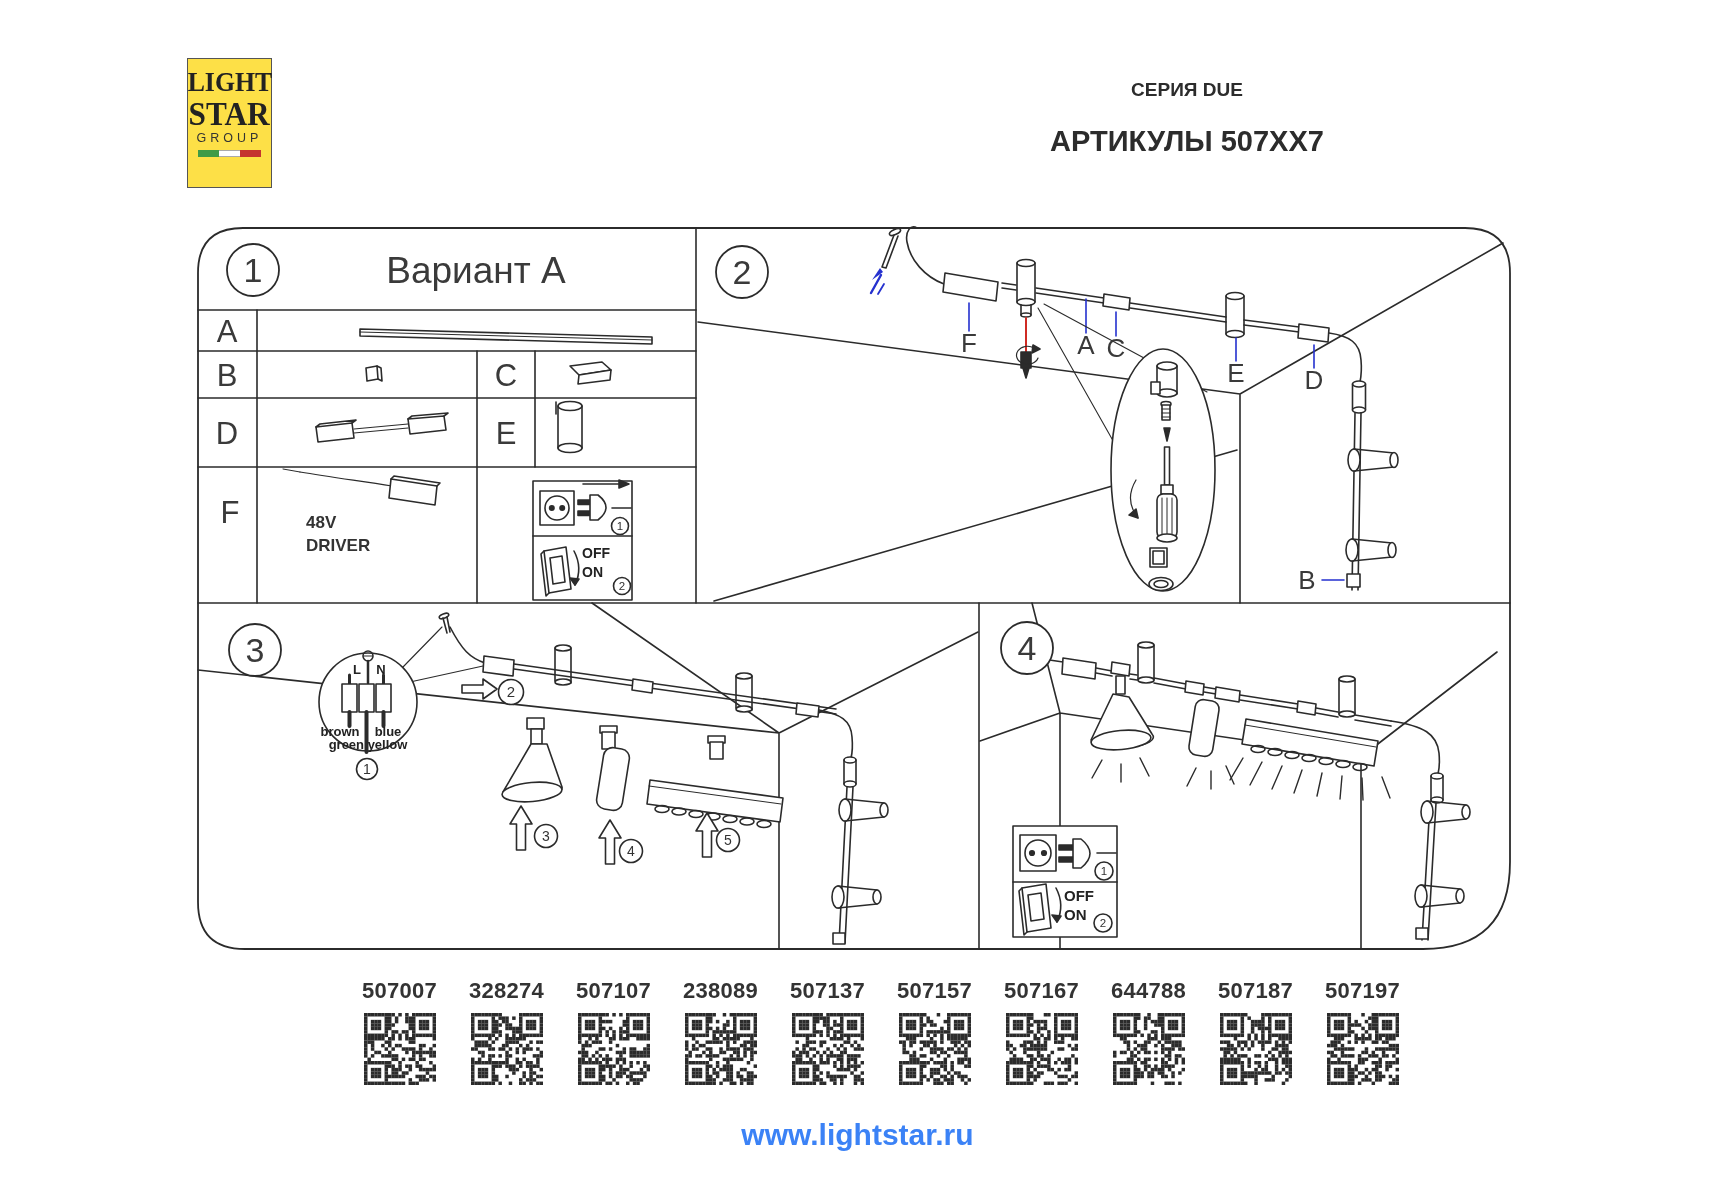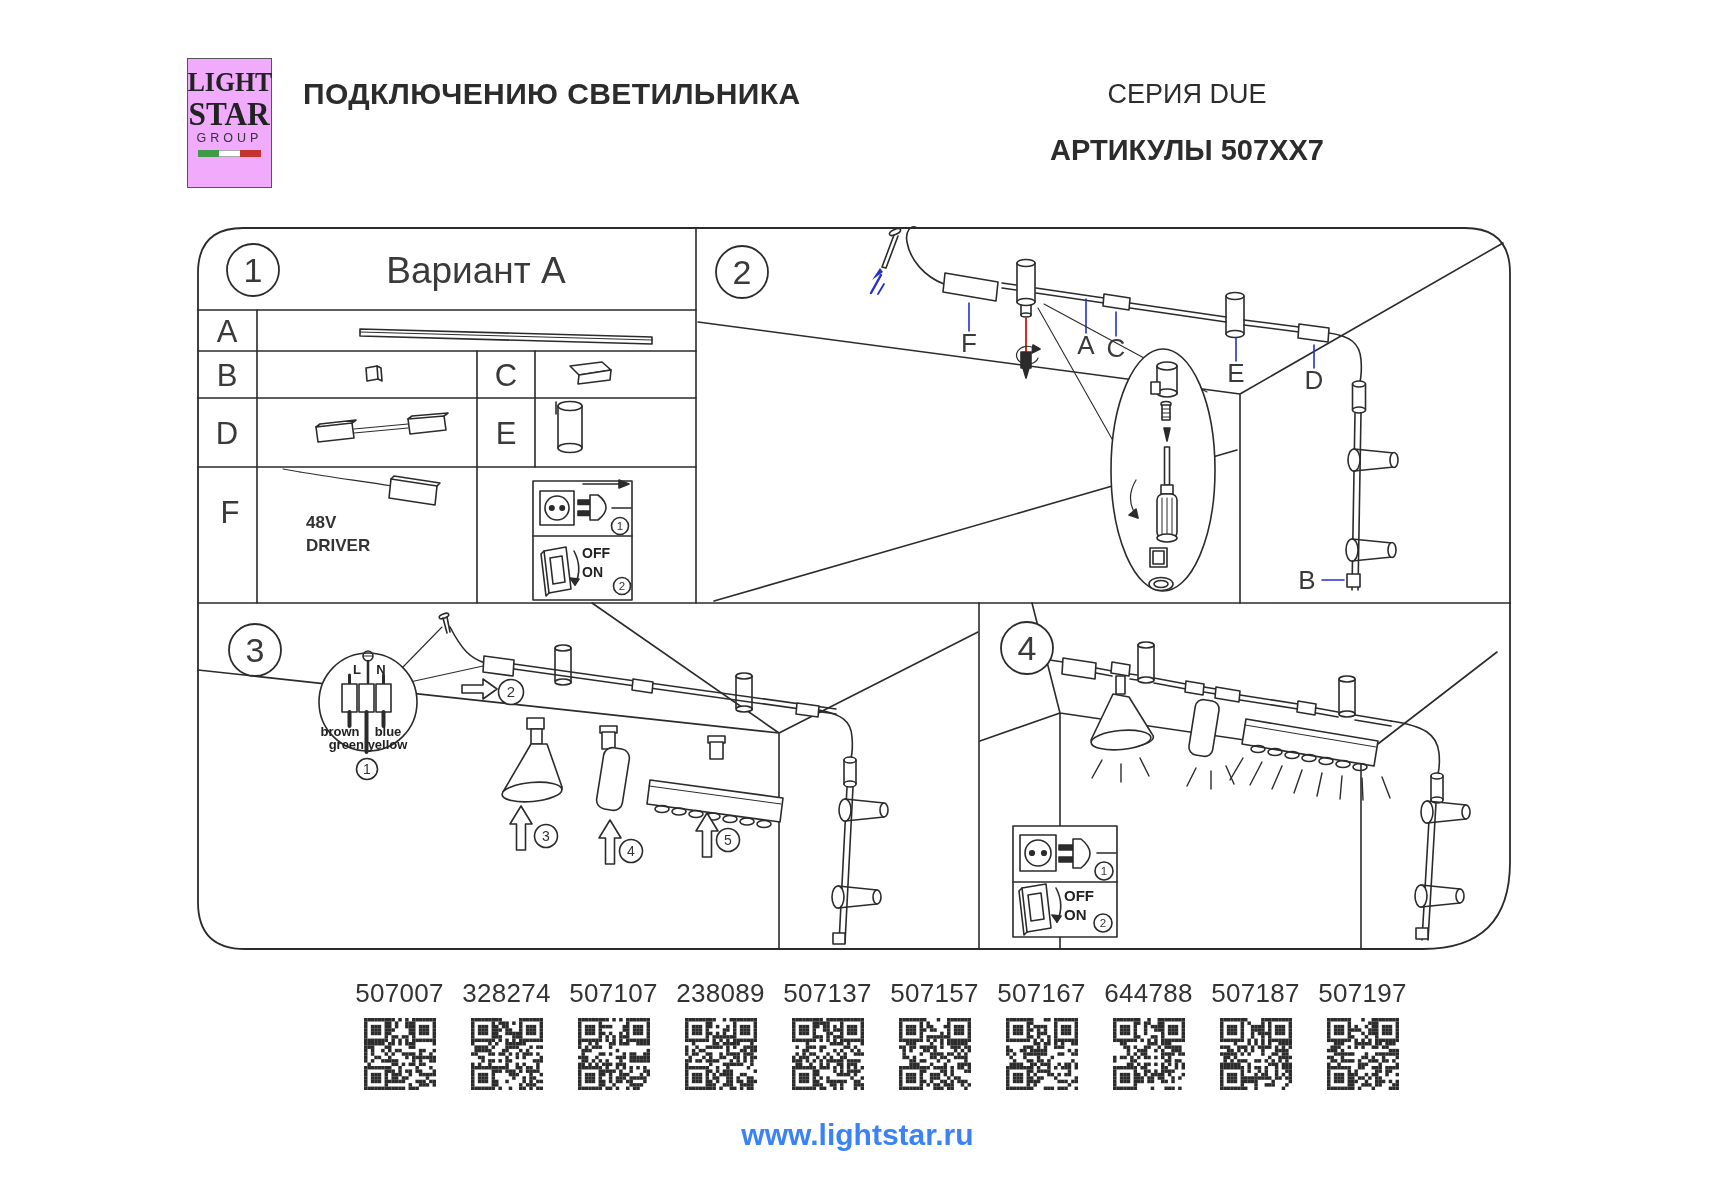--- a/index.html
+++ b/index.html
@@ -5,65 +5,64 @@
   html,body{margin:0;padding:0;}
   body{
     width:1715px;height:1200px;position:relative;background:#ffffff;
     font-family:"Liberation Sans",sans-serif;color:#333;
     --blue:#2531cf; --red:#cf2b24; --ink:#2b2b2b;
   }
   .abs{position:absolute;}
   svg{display:block;}
   
   .logo-box{left:187px;top:58px;width:83px;height:128px;border:1.5px solid #555;
-    display:flex;flex-direction:column;align-items:center;justify-content:flex-start;background:#f0abfc;}
+    display:flex;flex-direction:column;align-items:center;justify-content:flex-start;background:#fde047;}
   .logo-l1{font-family:"Liberation Serif",serif;font-weight:bold;font-size:28px;line-height:30px;margin-top:8px;letter-spacing:0px;transform:scaleX(.92);color:#222;}
   .logo-l2{font-family:"Liberation Serif",serif;font-weight:bold;font-size:34px;line-height:34px;transform:scaleX(.92);color:#222;}
   .logo-l3{font-size:12.5px;letter-spacing:4px;color:#333;}
   .flag{margin-top:5px;display:flex;height:7px;width:64px;}
   .flag i{display:block;height:100%;width:21.3px;}
   .title{left:303px;top:74px;font-size:30px;font-weight:bold;line-height:39px;color:#2c2c2c;letter-spacing:.4px;}
   .series-wrap{left:1017px;top:79px;width:340px;text-align:center;color:#2c2c2c;}
-  .series-line1{font-size:27px;font-weight:normal;}
+  .series-line1{font-size:19px;font-weight:bold;}
   .series-line2{font-size:29px;font-weight:bold;margin-top:24px;}
   
   .lbl{font-size:26px;fill:#3a3a3a;}
   .rowlbl{font-size:31px;fill:#3a3a3a;}
   .pnum{font-size:34px;fill:#3a3a3a;}
   .vtitle{font-size:37px;fill:#3a3a3a;}
   .bsm{font-size:17px;font-weight:bold;fill:#333;}
   .bsw{font-size:14px;font-weight:bold;fill:#222;}
   .bsw4{font-size:15px;font-weight:bold;fill:#222;}
   .wire{font-size:13px;font-weight:bold;fill:#222;}
   .stp{font-size:15px;fill:#333;}
   .stps{font-size:11.5px;fill:#333;}
   .stpm{font-size:14px;fill:#333;}
   
   .articles-row{left:346px;top:978px;display:flex;}
   .art-col{width:107px;text-align:center;}
-  .art-num{font-size:26px;font-weight:normal;color:#333;letter-spacing:.3px;}
+  .art-num{font-size:22px;font-weight:bold;color:#333;letter-spacing:.3px;}
   .qr{margin:9px auto 0 auto;}
   .footer-url{left:0;top:1118px;width:1715px;text-align:center;font-size:30px;font-weight:bold;color:#3b82f6;}
 </style>
 </head>
 <body style="--blue: #2531cf; --red: #cf2b24; --flag-green: #3f9b47; --flag-red: #c5332f;">
 
 <div class="abs logo-box">
   <div class="logo-l1">LIGHT</div>
   <div class="logo-l2">STAR</div>
   <div class="logo-l3">GROUP</div>
   <div class="flag">
     <i style="background:var(--flag-green,#3f9b47)"></i>
     <i style="background:#fff;border-top:1px solid #aaa;border-bottom:1px solid #aaa;box-sizing:border-box"></i>
     <i style="background:var(--flag-red,#c5332f)"></i>
   </div>
 </div>
 
 <div class="abs title">
-  <div>ПОДКЛЮЧЕНИЮ СВЕТИЛЬНИКА</div>
 </div>
 
 <div class="abs series-wrap">
   <div class="series-line1">СЕРИЯ DUE</div>
   <div class="series-line2">АРТИКУЛЫ 507XX7</div>
 </div>
 
 <svg class="abs" style="left:0;top:0" width="1715" height="1200" viewBox="0 0 1715 1200">
   <g fill="none" stroke="#2b2b2b" stroke-width="1.6" stroke-linecap="round" stroke-linejoin="round">
 

